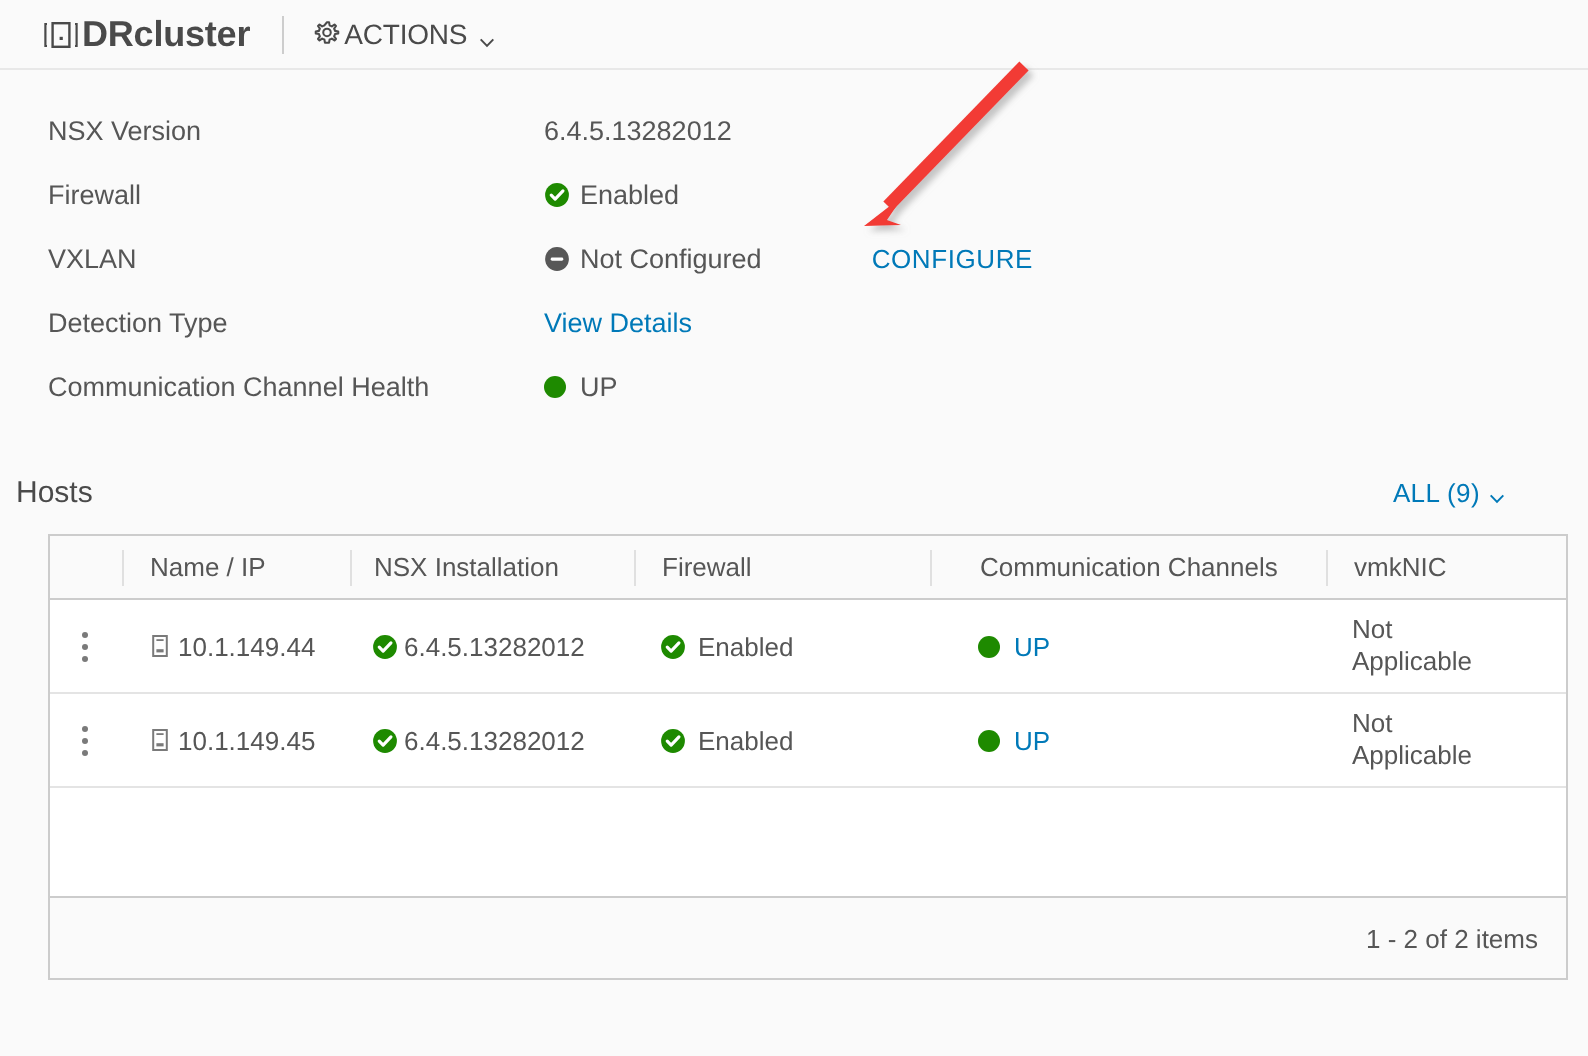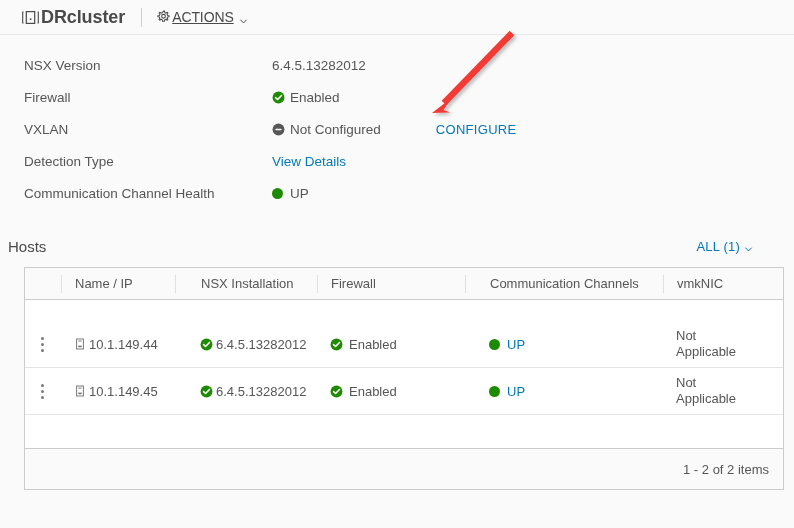--- a/index.html
+++ b/index.html
@@ -46,21 +46,20 @@
     background: #cdcdcd;
     margin: 0 14px 0 16px;
   }
   .actions-btn {
     display: flex;
     align-items: center;
     font-size: 14px;
     color: #4a4a4a;
     letter-spacing: -0.1px;
     cursor: pointer;
-    text-decoration: underline;
   }
   .gear-icon { width: 15px; height: 15px; margin-right: 1px; flex: 0 0 auto;}
   .caret {
     margin-left: 5px;
     width: 8px; height: 8px;
     flex: 0 0 auto;
   }
 
   
   .details {
@@ -182,38 +181,38 @@
   .th {
     font-size: 13px;
     color: #565656;
     box-sizing: border-box;
     padding-left: 13px;
     border-left: 1px solid #e0e0e0;
     height: 18px;
     line-height: 18px;
   }
   .th.first { border-left: none; }
-  .tbody { flex: 1 1 auto; margin-top: 21px; }
+  .tbody { flex: 1 1 auto; }
   .trow {
     display: flex;
     border-bottom: 1px solid #e4e4e4;
     min-height: 46px;
     align-items: center;
   }
   .td {
     font-size: 13px;
     color: #565656;
     box-sizing: border-box;
     padding-left: 13px;
     display: flex;
     align-items: center;
   }
   .col-menu   { width: 36px; flex: 0 0 36px; padding-left: 0; justify-content: center;}
   .col-name   { width: 114px; flex: 0 0 114px; }
-  .col-nsx    { width: 142px; flex: 0 0 142px; padding-left: 25px;}
+  .col-nsx    { width: 142px; flex: 0 0 142px; padding-left: 11px;}
   .col-fw     { width: 148px; flex: 0 0 148px; }
   .col-cc     { width: 198px; flex: 0 0 198px; padding-left: 24px;}
   .col-vmk    { flex: 1 1 auto; }
   .kebab { width: 4px; display: flex; flex-direction: column; gap: 3px; cursor: pointer;}
   .kebab i { width: 3px; height: 3px; border-radius: 50%; background: #7a7a7a; display: block;}
   .host-icon { width: 12px; height: 12px; flex: 0 0 auto; margin-right: 3px;}
   .td .ico { margin-right: 3px; }
   .blue-up { color: #0079b8; font-size: 13px;}
   .wrap-txt { line-height: 16px; }
   .tfoot {
@@ -323,21 +322,21 @@
       <span class="txt">UP</span>
     </div>
   </div>
 
 </div>
 
 <div class="hosts-bar">
   <div class="hosts-title">Hosts</div>
   <div class="hosts-right">
     <div class="filter-sel">
-      <span>ALL (1)</span>
+      <span>ALL (9)</span>
       <span class="caret">
         <svg viewBox="0 0 10 10" width="9" height="9">
           <path d="M1.5 3 L5 6.6 L8.5 3" fill="none" stroke="#0079b8" stroke-width="1.1"></path>
         </svg>
       </span>
     </div>
   </div>
 </div>
 
 <div class="table-outer">

